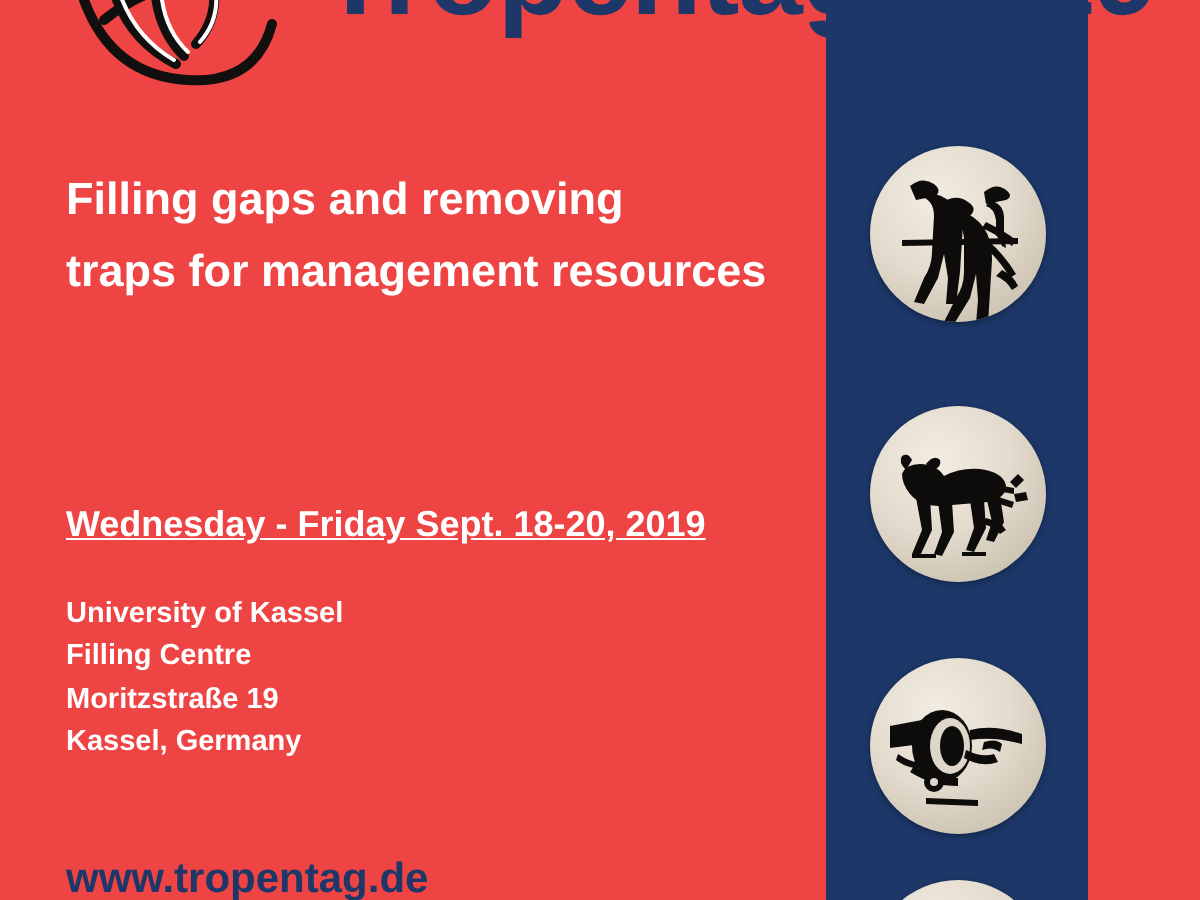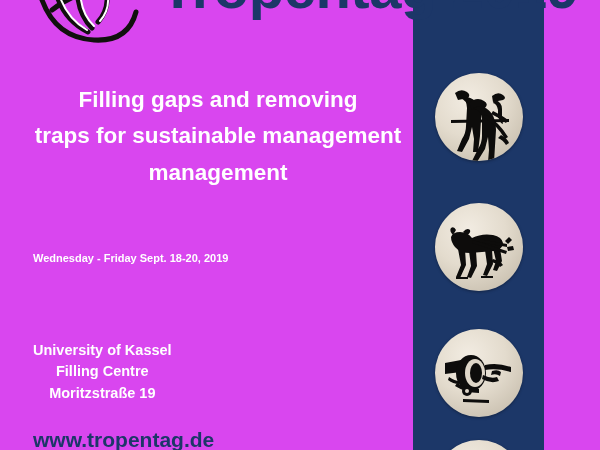--- a/index.html
+++ b/index.html
@@ -10,23 +10,22 @@
     width: 600px;
     height: 450px;
     overflow: hidden;
     font-family: "Liberation Sans", sans-serif;
     background: #c91e68;
   }
   #poster {
     position: relative;
     width: 600px;
     height: 450px;
-    background: #d946ef;
+    background: #ef4444;
     overflow: hidden;
-    text-align: center;
   }
 
   
   .navy-band {
     position: absolute;
     left: 413px;
     top: 0;
     width: 131px;
     height: 450px;
     background: #1c3768;
@@ -81,36 +80,36 @@
     font-weight: bold;
     line-height: 1.62;
     color: #ffffff;
   }
 
   
   .dateline {
     position: absolute;
     left: 33px;
     top: 252px;
-    font-size: 11px;
+    font-size: 18px;
     font-weight: bold;
     color: #ffffff;
     white-space: nowrap;
+    text-decoration: underline;
   }
 
   
   .venue {
     position: absolute;
     left: 33px;
     top: 297px;
     font-size: 14.5px;
     font-weight: bold;
     line-height: 1.48;
     color: #ffffff;
-    margin-top: 43px;
   }
   .venue div { white-space: nowrap; }
 
   
   .website {
     position: absolute;
     left: 33px;
     top: 428px;
     font-size: 21px;
     font-weight: bold;
@@ -211,27 +210,27 @@
       <g fill="none" stroke="#ffffff" stroke-width="2" stroke-linecap="round">
         <path d="M27 20 q6 30 30 44"></path>
         <path d="M51 12 q-4 32 13 48"></path>
         <path d="M74 15 q10 24 -4 40"></path>
       </g>
     </svg>
   </div>
 
   <div class="headline">
     <div>Filling gaps and removing</div>
-    <div>traps for sustainable management</div>
-    <div>management</div>
+    <div>traps for management resources</div>
   </div>
 
   <div class="dateline">Wednesday - Friday Sept. 18-20, 2019</div>
 
   <div class="venue">
     <div>University of Kassel</div>
     <div>Filling Centre</div>
     <div>Moritzstraße 19</div>
+    <div>Kassel, Germany</div>
   </div>
 
   <a class="website" href="#">www.tropentag.de</a>
 
 </div>
 
 </body></html>

